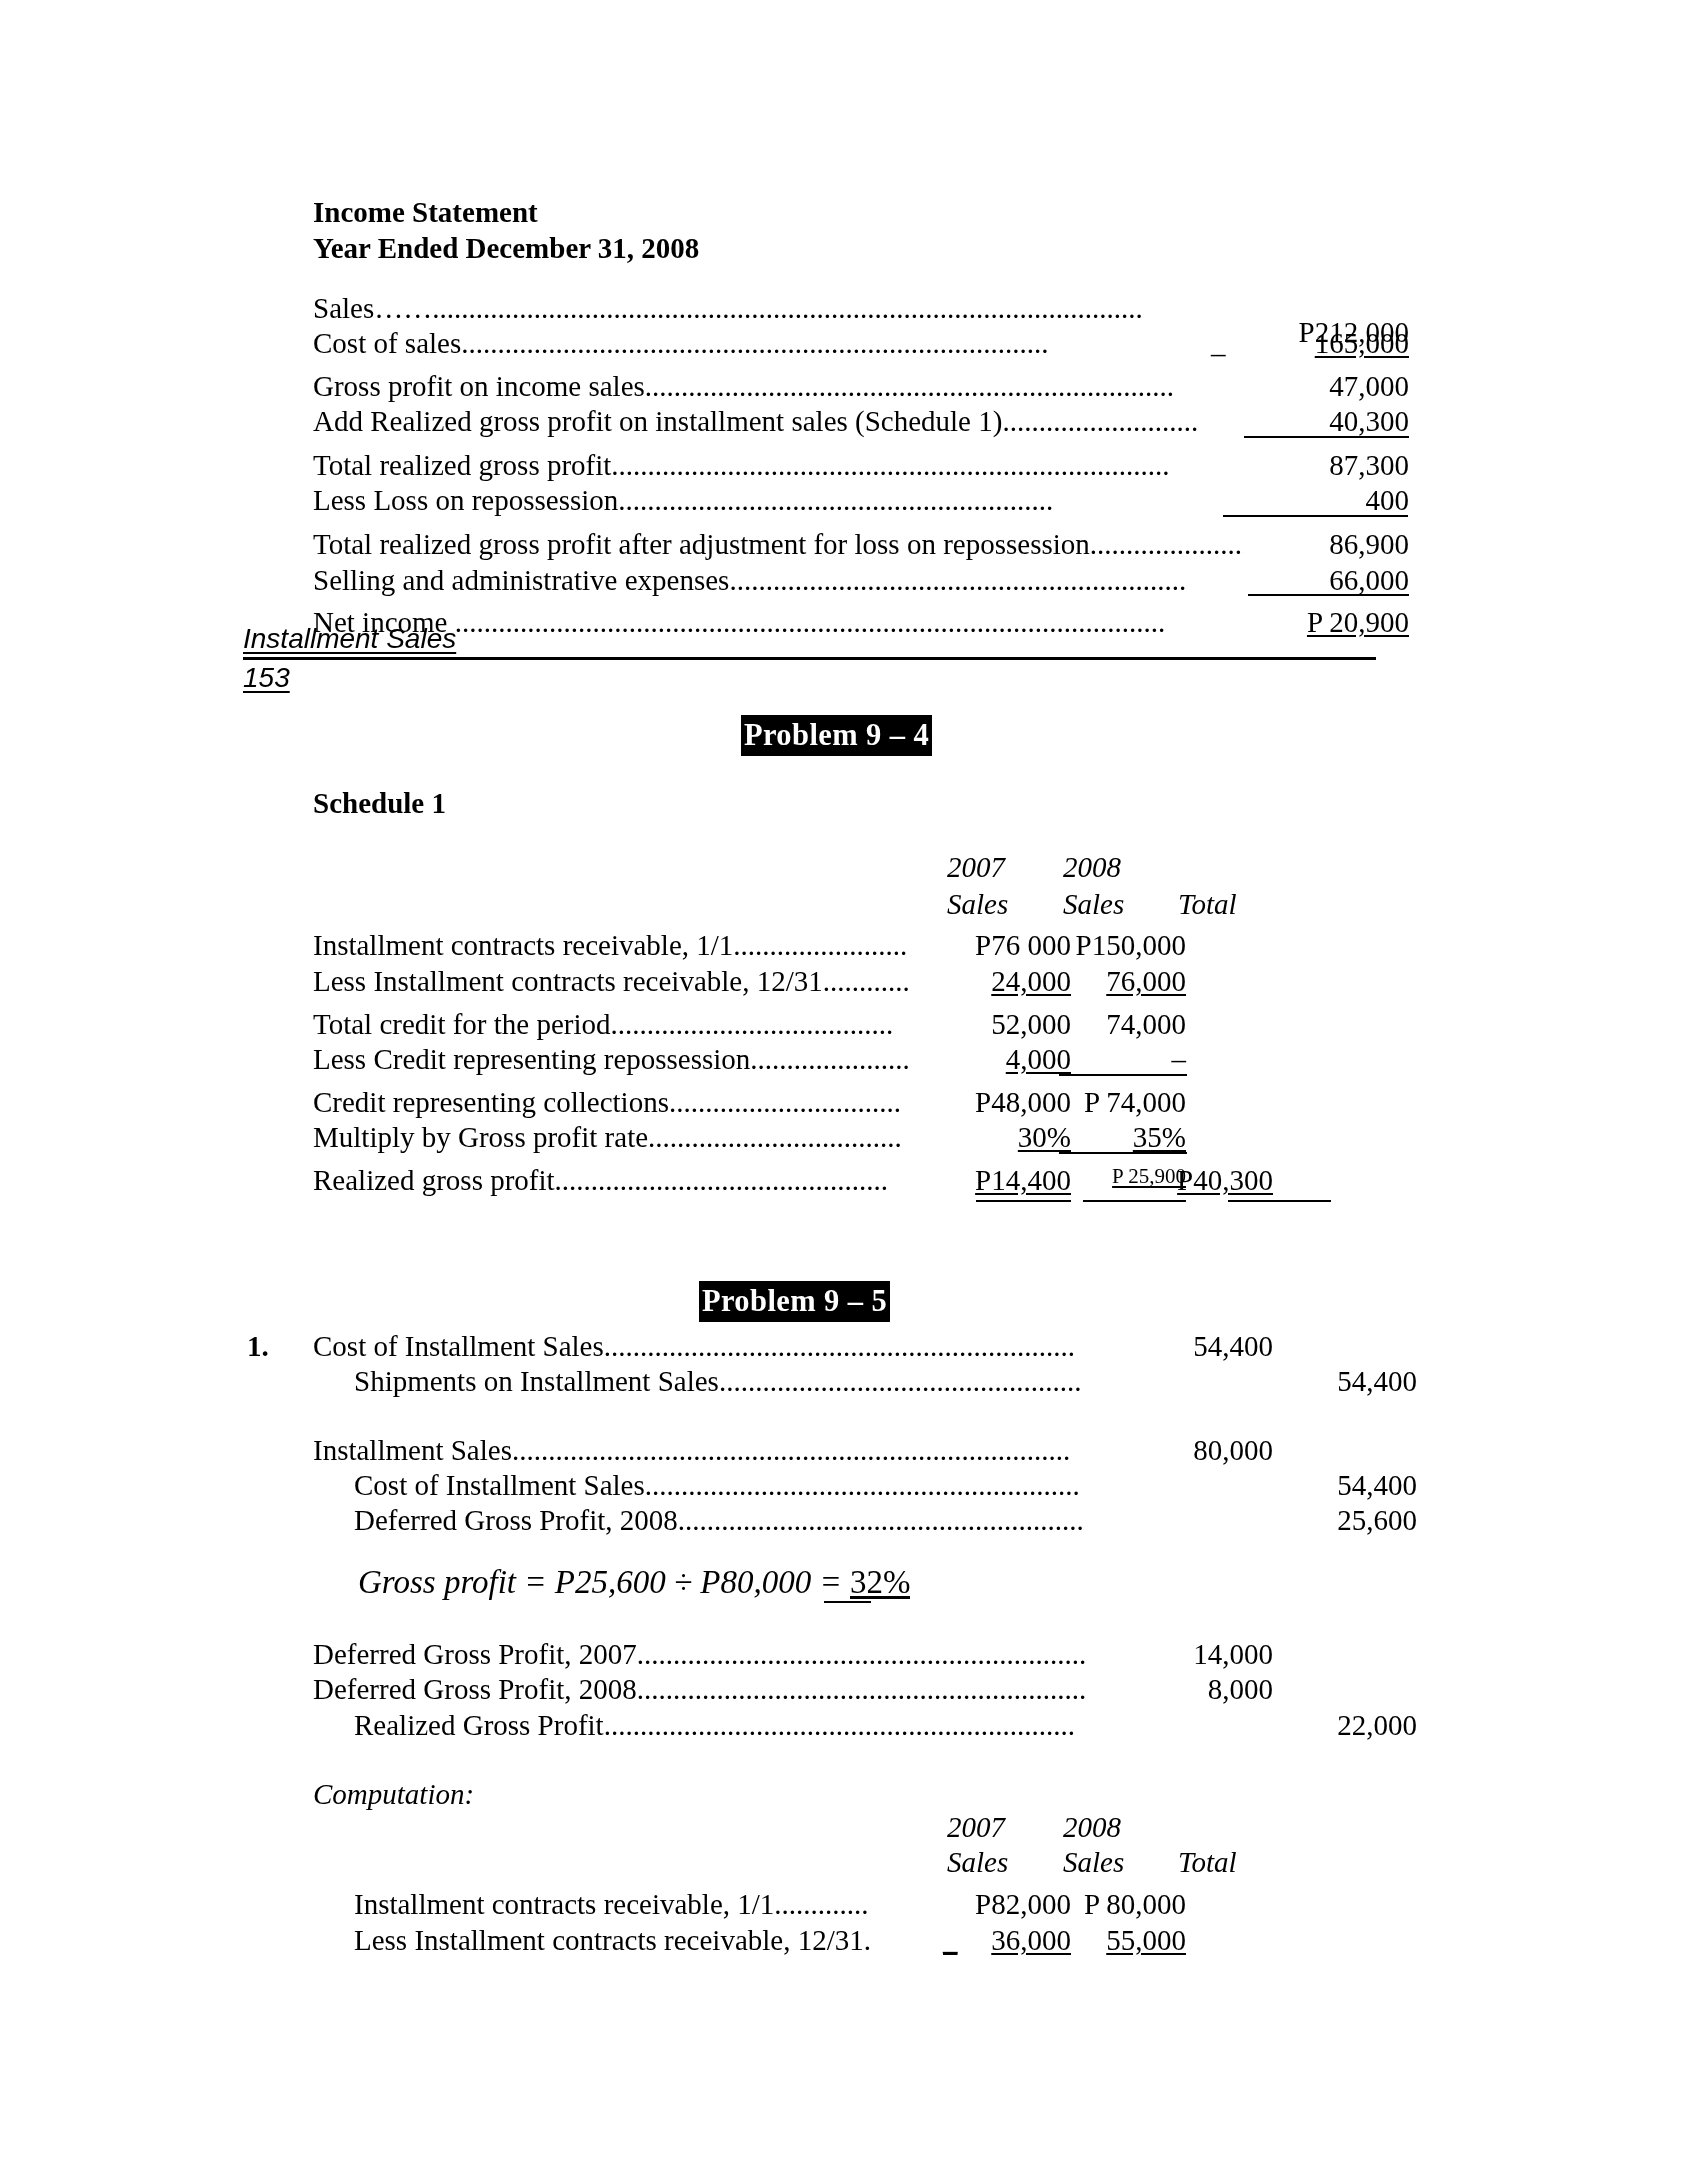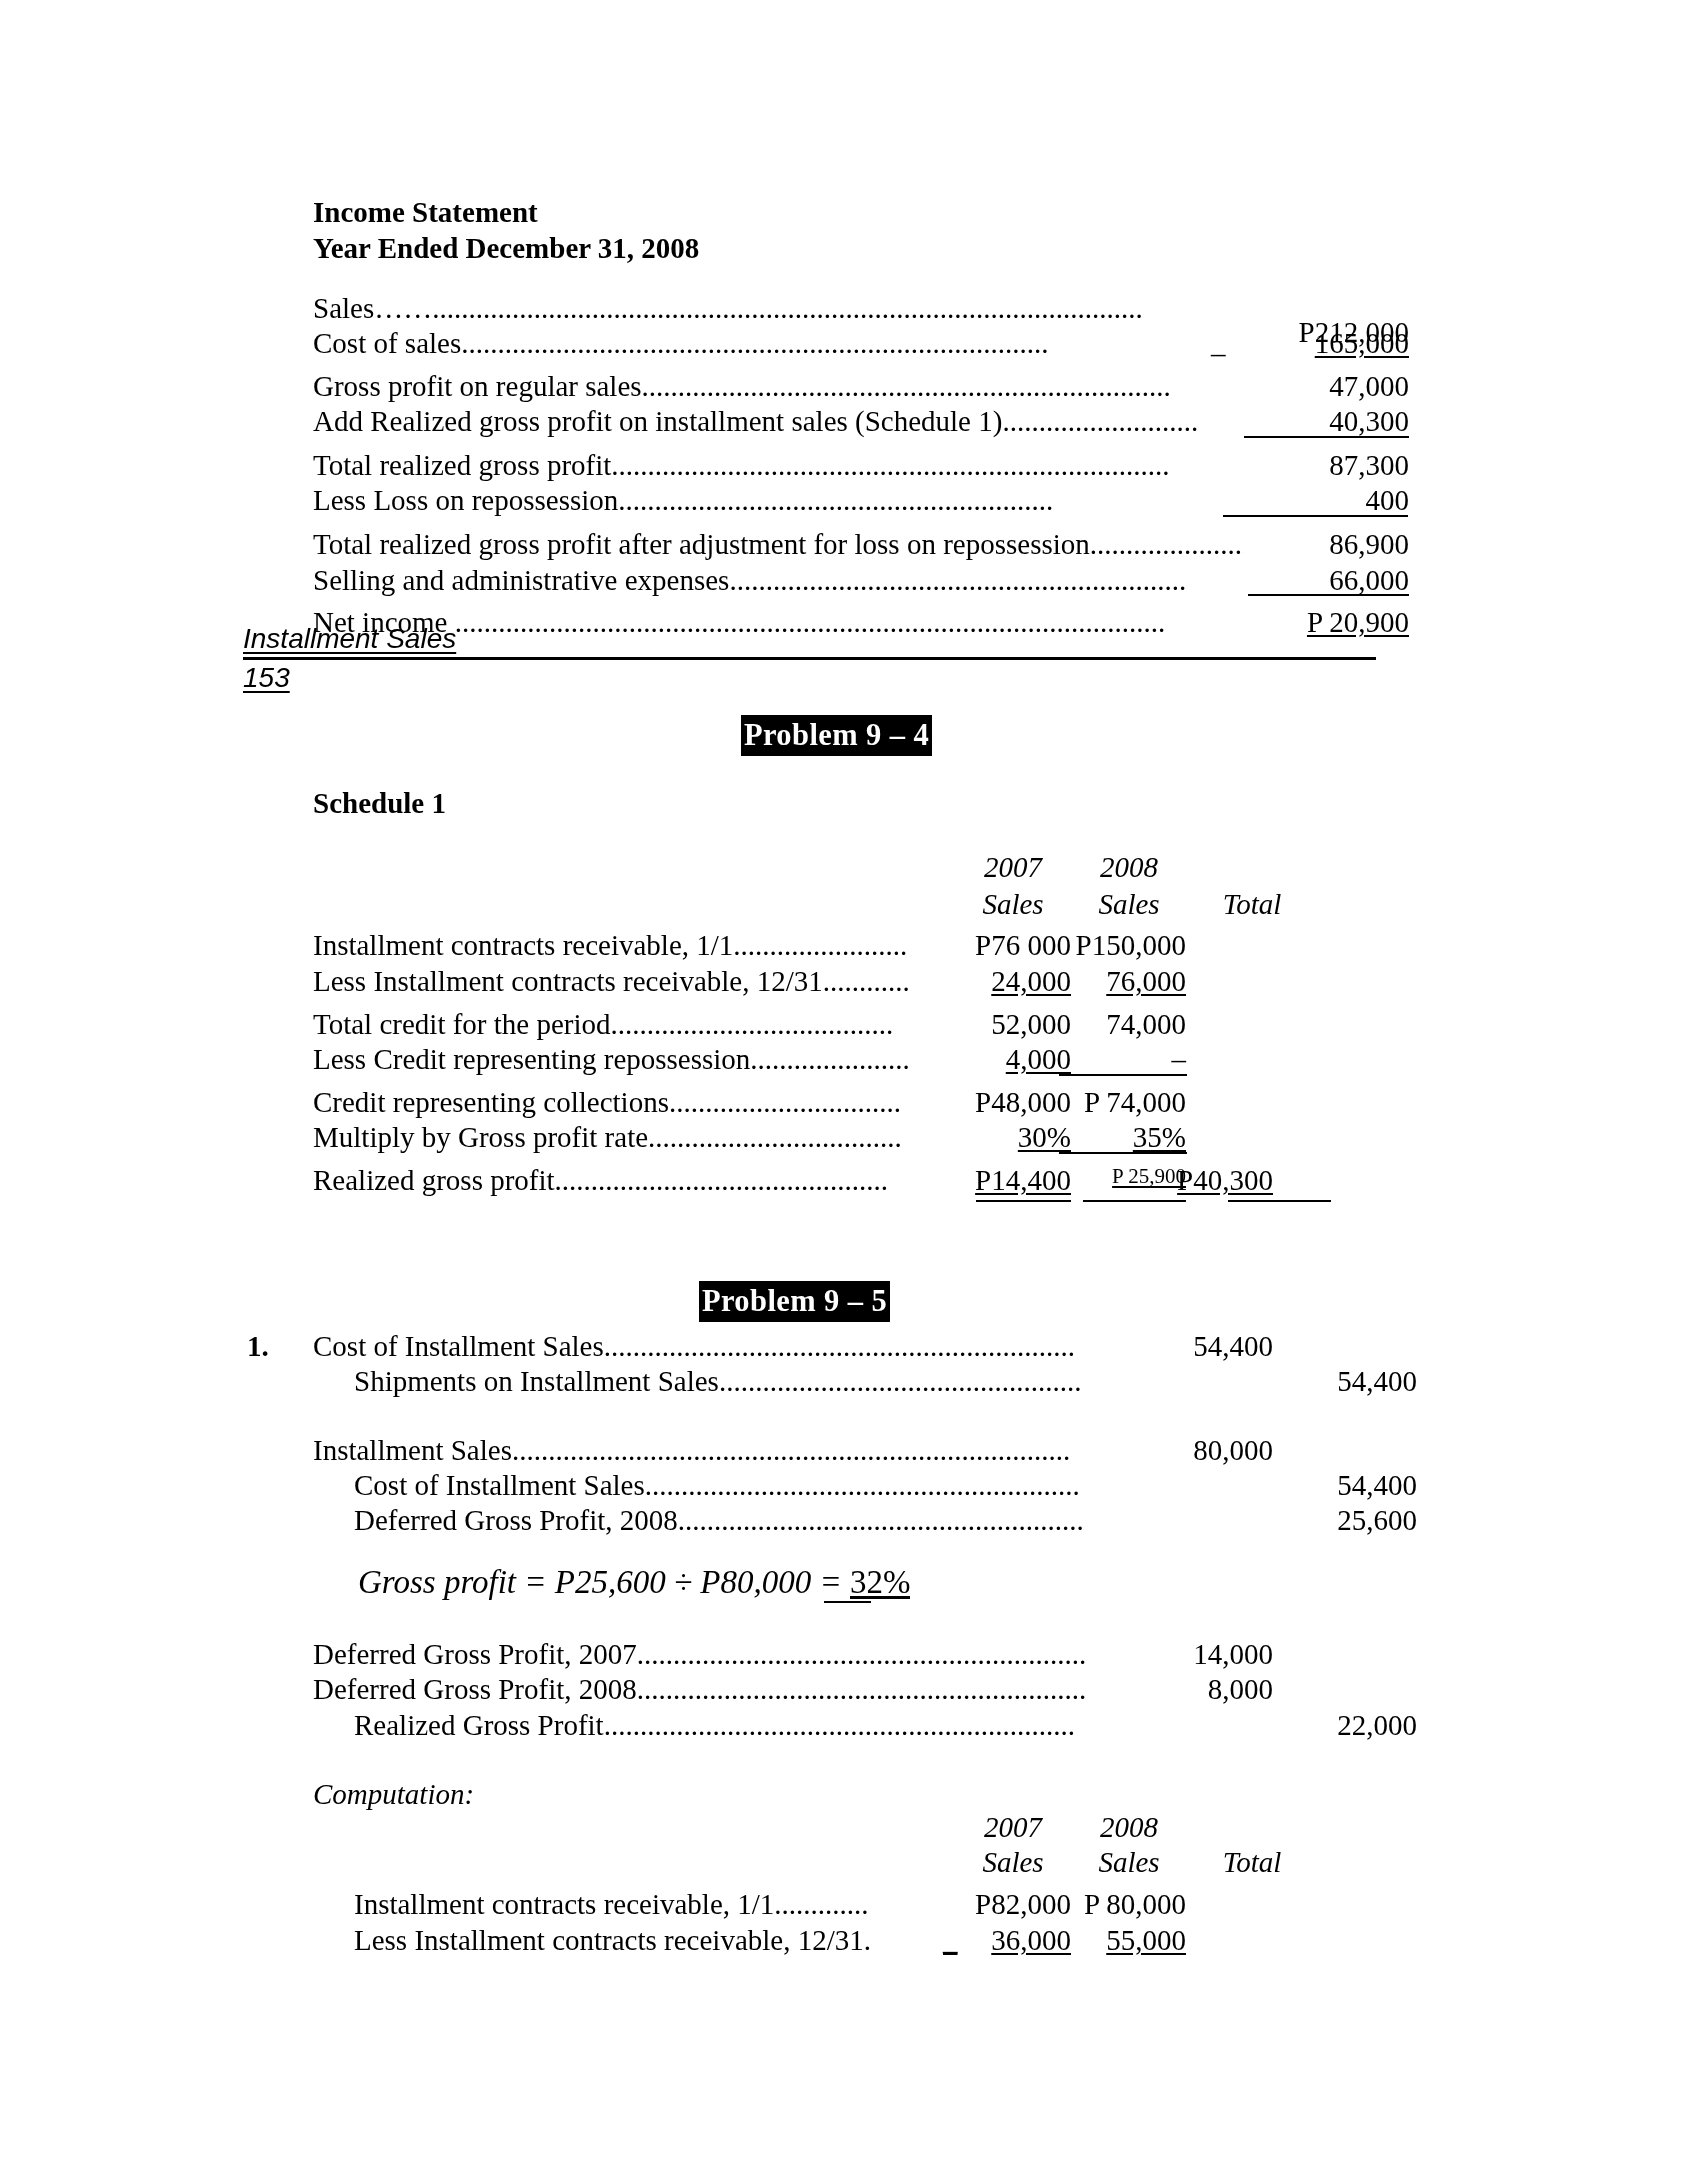--- a/index.html
+++ b/index.html
@@ -75,21 +75,20 @@
   .runhead-rule {
     position: absolute;
     border-bottom: 3.3px solid #000;
   }
 
   
   .colhead {
     position: absolute;
     font-style: italic;
     font-size: 29px;
-    text-align: center;
     white-space: nowrap;
   }
 </style>
 </head>
 <body>
 
 <div class="page">
 
   <div class="blk">
 
@@ -97,21 +96,21 @@
 
     <div class="lbl bold" style="left:313px; top:232px; font-size:29px;">Year Ended December 31, 2008</div>
 
     <div class="lbl" style="left:313px; top:292px; font-size:29px; width:931px;">Sales……..................................................................................................</div>
     <div class="num" style="left:1228px; top:292px; width:181px; font-size:29px;margin-top:24px;">P212,000</div>
 
     <div class="lbl" style="left:313px; top:327px; font-size:29px; width:849px;">Cost of sales.................................................................................</div>
     <div class="num" style="left:1211px; top:327px; width:33px; font-size:29px; text-align:left;">_</div>
     <div class="num u" style="left:1228px; top:327px; width:181px; font-size:29px;">165,000</div>
 
-    <div class="lbl" style="left:313px; top:370px; font-size:29px; width:931px;">Gross profit on regular sales.........................................................................</div>
+    <div class="lbl" style="left:313px; top:370px; font-size:29px; width:931px;">Gross profit on income sales.........................................................................</div>
     <div class="num" style="left:1228px; top:370px; width:181px; font-size:29px;">47,000</div>
 
     <div class="lbl" style="left:313px; top:405px; font-size:29px; width:915px;">Add Realized gross profit on installment sales (Schedule 1)...........................</div>
     <div class="num" style="left:1228px; top:405px; width:181px; font-size:29px;">40,300</div>
     <div class="rule" style="left:1244px; top:436px; width:165px;"></div>
 
     <div class="lbl" style="left:313px; top:449px; font-size:29px; width:931px;">Total realized gross profit.............................................................................</div>
     <div class="num" style="left:1228px; top:449px; width:181px; font-size:29px;">87,300</div>
 
     <div class="lbl" style="left:313px; top:484px; font-size:29px; width:873px;">Less Loss on repossession............................................................</div>

